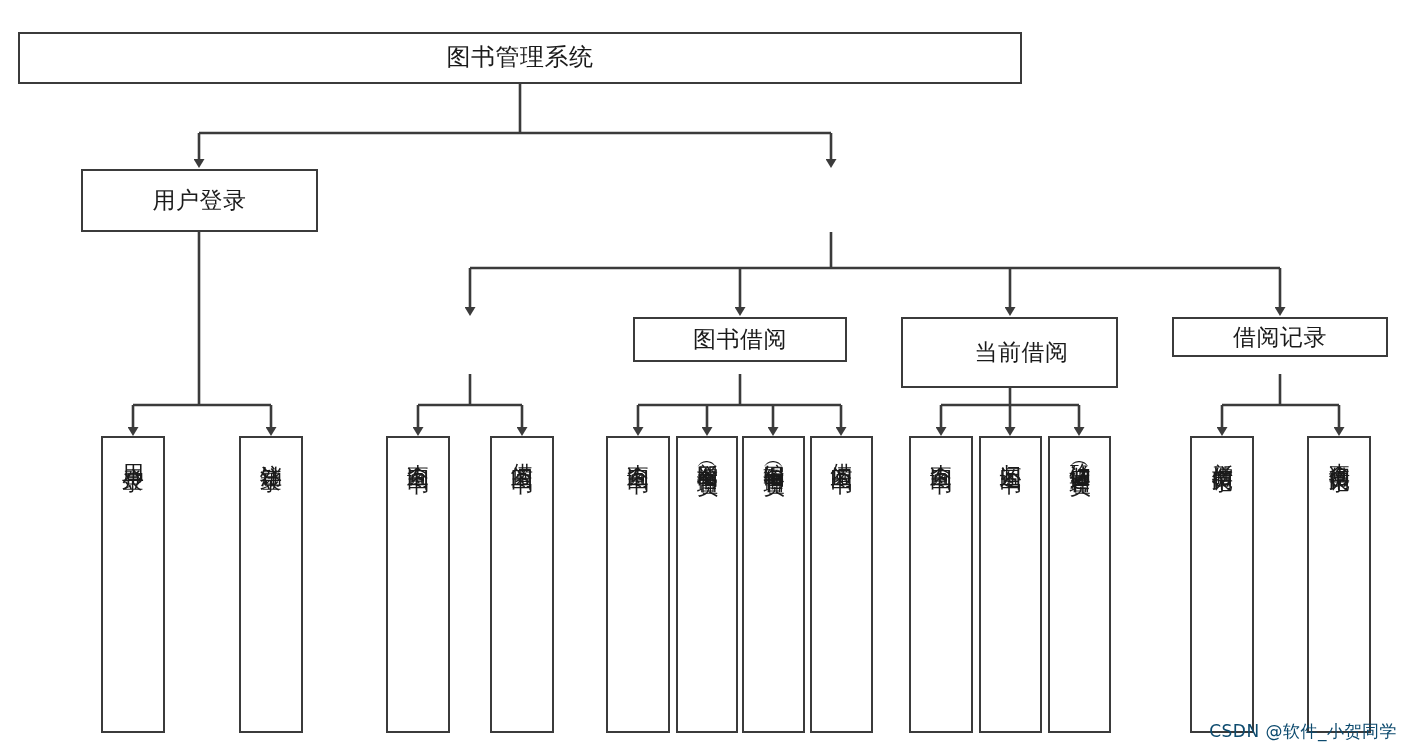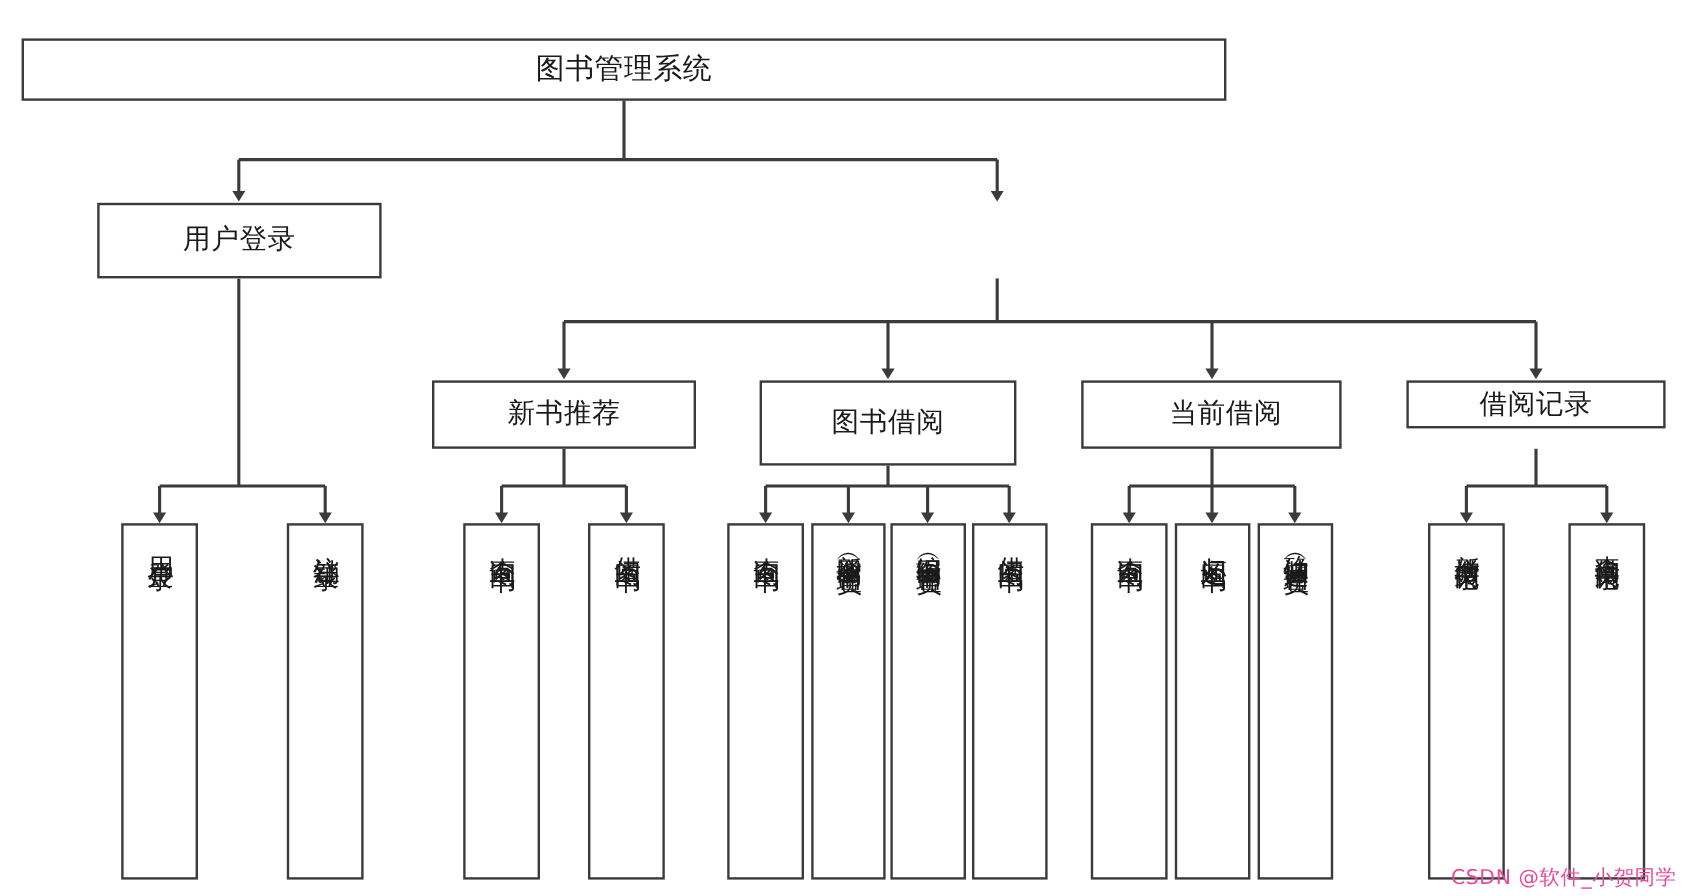--- a/index.html
+++ b/index.html
@@ -67,21 +67,21 @@
   }
   .node.vert.tall-text .label {
     font-size: 21px;
     letter-spacing: 2px;
   }
   #watermark {
     position: absolute;
     right: 8px;
     bottom: 4px;
     font-size: 17px;
-    color: #ec4899;
+    color: #0c4a6e;
     letter-spacing: 0.5px;
     white-space: nowrap;
     user-select: none;
   }
 </style>
 </head>
 <body>
 
 <div id="diagram-root">
 
@@ -139,29 +139,26 @@
 
   <div class="node horiz root" style="left:18px; top:12px; width:1004px; height:52px;margin-top:20px;">
     <span class="label">图书管理系统</span>
   </div>
 
   <div class="node horiz" style="left:81px; top:169px; width:237px; height:63px;">
     <span class="label">用户登录</span>
   </div>
 
 
-  <div class="node horiz" style="left:360px; top:317px; width:220px; height:57px;">
-    <span class="label">新书推荐</span>
-  </div>
-
-  <div class="node horiz" style="left:633px; top:317px; width:214px; height:71px;">
+
+  <div class="node horiz" style="left:633px; top:317px; width:214px; height:45px;">
     <span class="label">图书借阅</span>
   </div>
 
-  <div class="node horiz" style="left:901px; top:317px; width:217px; height:57px;padding-left:24px;">
+  <div class="node horiz" style="left:901px; top:317px; width:217px; height:71px;padding-left:24px;">
     <span class="label">当前借阅</span>
   </div>
 
   <div class="node horiz" style="left:1172px; top:317px; width:216px; height:40px;">
     <span class="label">借阅记录</span>
   </div>
 
   <div class="node vert" style="left:101px; top:436px; width:64px; height:297px;">
     <span class="label">用户登录</span>
   </div>

